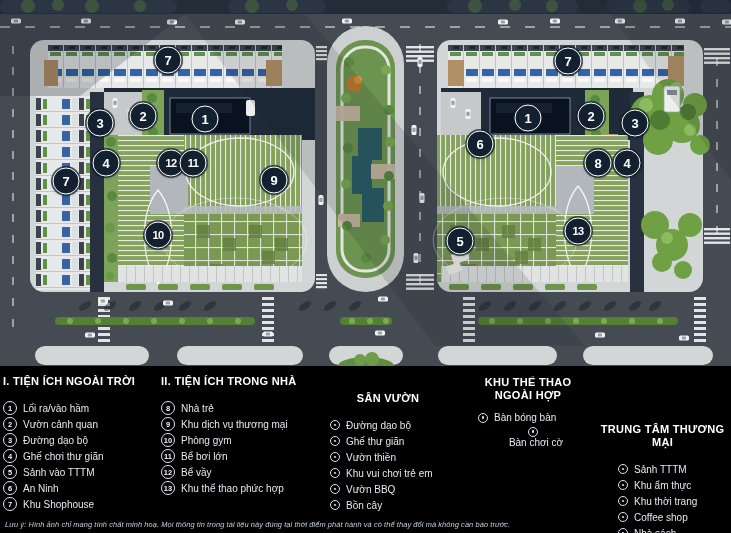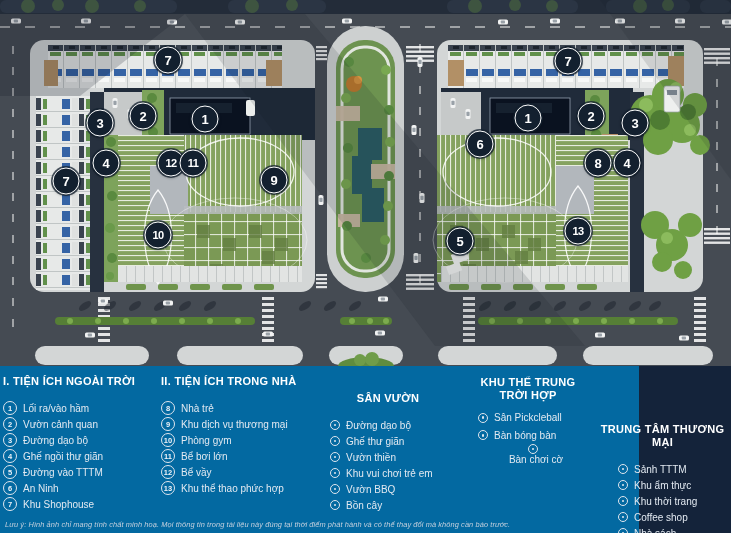--- a/index.html
+++ b/index.html
@@ -9,21 +9,21 @@
   .map{position:absolute;left:0;top:0;width:731px;height:366px;}
   .map svg{position:absolute;left:0;top:0;}
   .marker{position:absolute;width:25px;height:25px;border-radius:50%;
           background:#13202f;border:1.6px solid #ffffff;
           box-shadow:0 0 0 1.5px rgba(19,32,47,.75), 0 1px 3px rgba(0,0,0,.5);
           color:#fff;font-weight:bold;font-size:13px;
           display:flex;align-items:center;justify-content:center;
           transform:translate(-50%,-50%);line-height:1;}
   .marker.two{font-size:11px;letter-spacing:-.5px;}
   
-  .legend{position:absolute;left:0;top:366px;width:639px;height:167px;background:#0369a1;}
+  .legend{position:absolute;left:0;top:366px;width:731px;height:167px;background:#000000;}
   .col{position:absolute;}
   .col h3{margin:0;font-size:11px;font-weight:bold;color:#ffffff;letter-spacing:.3px;line-height:13px;}
   .col.center h3{text-align:center;}
   .items{margin-top:12px;}
   .item{display:flex;align-items:center;height:16px;color:#e2e9f1;font-size:10px;white-space:nowrap;}
   .num-ic{flex:0 0 auto;width:12px;height:12px;border:1px solid #dfe6ee;border-radius:50%;
           display:inline-flex;align-items:center;justify-content:center;
           font-size:7.5px;font-weight:bold;color:#eef3f9;margin-right:6px;}
   .dot-ic{flex:0 0 auto;width:8px;height:8px;border:1.4px solid #dfe6ee;border-radius:50%;
           display:inline-flex;align-items:center;justify-content:center;margin-right:6px;}
@@ -458,25 +458,25 @@
           <div class="item">
             <span class="num-ic">2</span>
             <span>Vườn cảnh quan</span>
           </div>
           <div class="item">
             <span class="num-ic">3</span>
             <span>Đường dạo bộ</span>
           </div>
           <div class="item">
             <span class="num-ic">4</span>
-            <span>Ghế ngồi thư giãn</span>
+            <span>Ghế chơi thư giãn</span>
           </div>
           <div class="item">
             <span class="num-ic">5</span>
-            <span>Đường vào TTTM</span>
+            <span>Sảnh vào TTTM</span>
           </div>
           <div class="item">
             <span class="num-ic">6</span>
             <span>An Ninh</span>
           </div>
           <div class="item">
             <span class="num-ic">7</span>
             <span>Khu Shophouse</span>
           </div>
         </div>
@@ -538,28 +538,24 @@
             <span>Vườn BBQ</span>
           </div>
           <div class="item">
             <span class="dot-ic"></span>
             <span>Bồn cây</span>
           </div>
         </div>
       </div>
     <div class="col center" id="col-sports" style="left:462px;top:10px;width:132px;">
         <h3>
-          <div>KHU THỂ TRUNG</div>
-          <div>TRỜI HỢP</div>
+          <div>KHU THỂ THAO</div>
+          <div>NGOÀI HỢP</div>
         </h3>
         <div class="items" style="margin-top: 7px; padding-left: 16px;">
-          <div class="item" style="height: 17.5px;">
-            <span class="dot-ic"></span>
-            <span>Sân Pickcleball</span>
-          </div>
           <div class="item" style="height: 17.5px;">
             <span class="dot-ic"></span>
             <span>Bàn bóng bàn</span>
           </div>
           <div class="item" style="height: 17.5px; flex-direction: column;">
             <span class="dot-ic"></span>
             <span>Bàn chơi cờ</span>
           </div>
         </div>
       </div>

